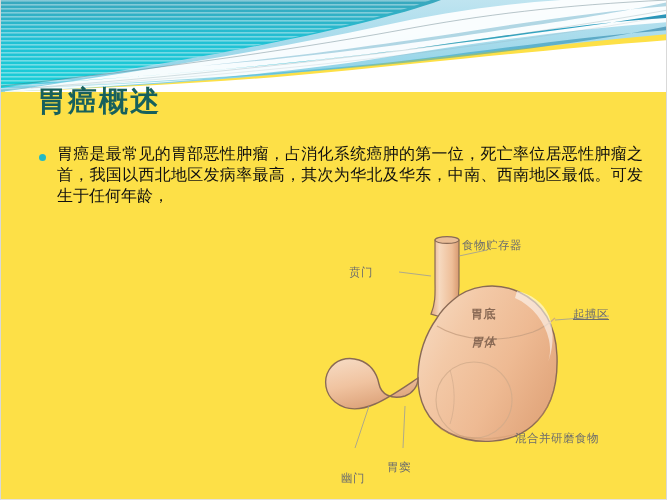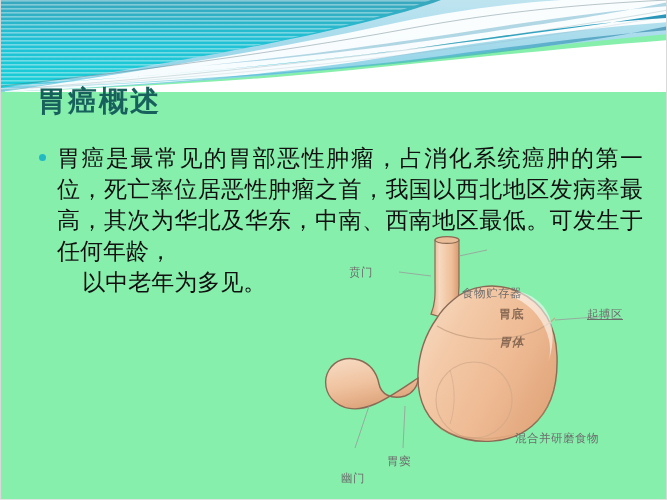--- a/index.html
+++ b/index.html
@@ -9,21 +9,21 @@
     background: #ffffff;
   }
   body {
     font-family: "Liberation Serif", "DejaVu Serif", serif;
   }
   #slide {
     position: relative;
     width: 667px;
     height: 500px;
     overflow: hidden;
-    background: #86efac;
+    background: #fde047;
     box-sizing: border-box;
     border-left: 1px solid #d9d9d9;
     border-right: 1px solid #d9d9d9;
     border-bottom: 1px solid #e2e2e2;
   }
 
   
   .banner {
     position: absolute;
     left: 0;
@@ -62,22 +62,22 @@
     position: absolute;
     left: 8px;
     top: 11px;
     width: 7px;
     height: 7px;
     border-radius: 50%;
     background: #22b9c4;
   }
   .body-text {
     font-family: Liberation Sans, sans-serif;
-    font-size: 23px;
-    line-height: 31px;
+    font-size: 16px;
+    line-height: 21px;
     color: #101010;
     text-align: justify;
     text-justify: inter-ideograph;
   }
   .body-text .indent {
     display: block;
     text-indent: 1.1em;
   }
 
   
@@ -95,29 +95,28 @@
     font-family: "Liberation Serif", "DejaVu Serif", serif;
     font-size: 11.5px;
     color: #6d6d6d;
     white-space: nowrap;
     letter-spacing: 0.5px;
   }
   .dlabel.inner {
     color: #8a6a55;
     font-weight: bold;
     font-size: 12px;
-    margin-left: 28px;
-  }
-  .lbl-food-store { left: 143px; top: 10px; margin-top: 48px; }
+  }
+  .lbl-food-store { left: 143px; top: 10px; }
   .lbl-cardia     { left: 30px;  top: 37px; text-align: right; }
-  .lbl-pacemaker  { left: 268px; top: 79px; text-decoration: underline; }
+  .lbl-pacemaker  { left: 254px; top: 79px; text-decoration: underline; }
   .lbl-fundus     { left: 152px; top: 78px; }
   .lbl-corpus     { left: 152px; top: 106px; font-style: italic; }
   .lbl-pylorus    { left: 22px;  top: 243px; }
-  .lbl-antrum     { left: 68px;  top: 226px; }
+  .lbl-antrum     { left: 68px;  top: 232px; }
   .lbl-mix        { left: 196px; top: 203px; }
 </style>
 </head>
 <body>
 
 <div id="slide">
 
   <div class="banner">
     <svg width="667" height="92" viewBox="0 0 667 92" xmlns="http://www.w3.org/2000/svg">
       <defs>
@@ -175,21 +174,20 @@
     </svg>
   </div>
 
   <div class="slide-title">胃癌概述</div>
 
   <div class="body-block">
     <div class="bullet-row">
       <span class="bullet-dot"></span>
       <div class="body-text">
         <span>胃癌是最常见的胃部恶性肿瘤，占消化系统癌肿的第一位，死亡率位居恶性肿瘤之首，我国以西北地区发病率最高，其次为华北及华东，中南、西南地区最低。可发生于任何年龄，</span>
-        <span class="indent">以中老年为多见。</span>
       </div>
     </div>
   </div>
 
   <div class="diagram">
     <svg width="349" height="262" viewBox="0 0 349 262" xmlns="http://www.w3.org/2000/svg">
       <defs>
         <linearGradient id="gStomach" x1="0" y1="0" x2="1" y2="0.6">
           <stop offset="0%" stop-color="#f7ddc6"></stop>
           <stop offset="35%" stop-color="#f3c9a7"></stop>

